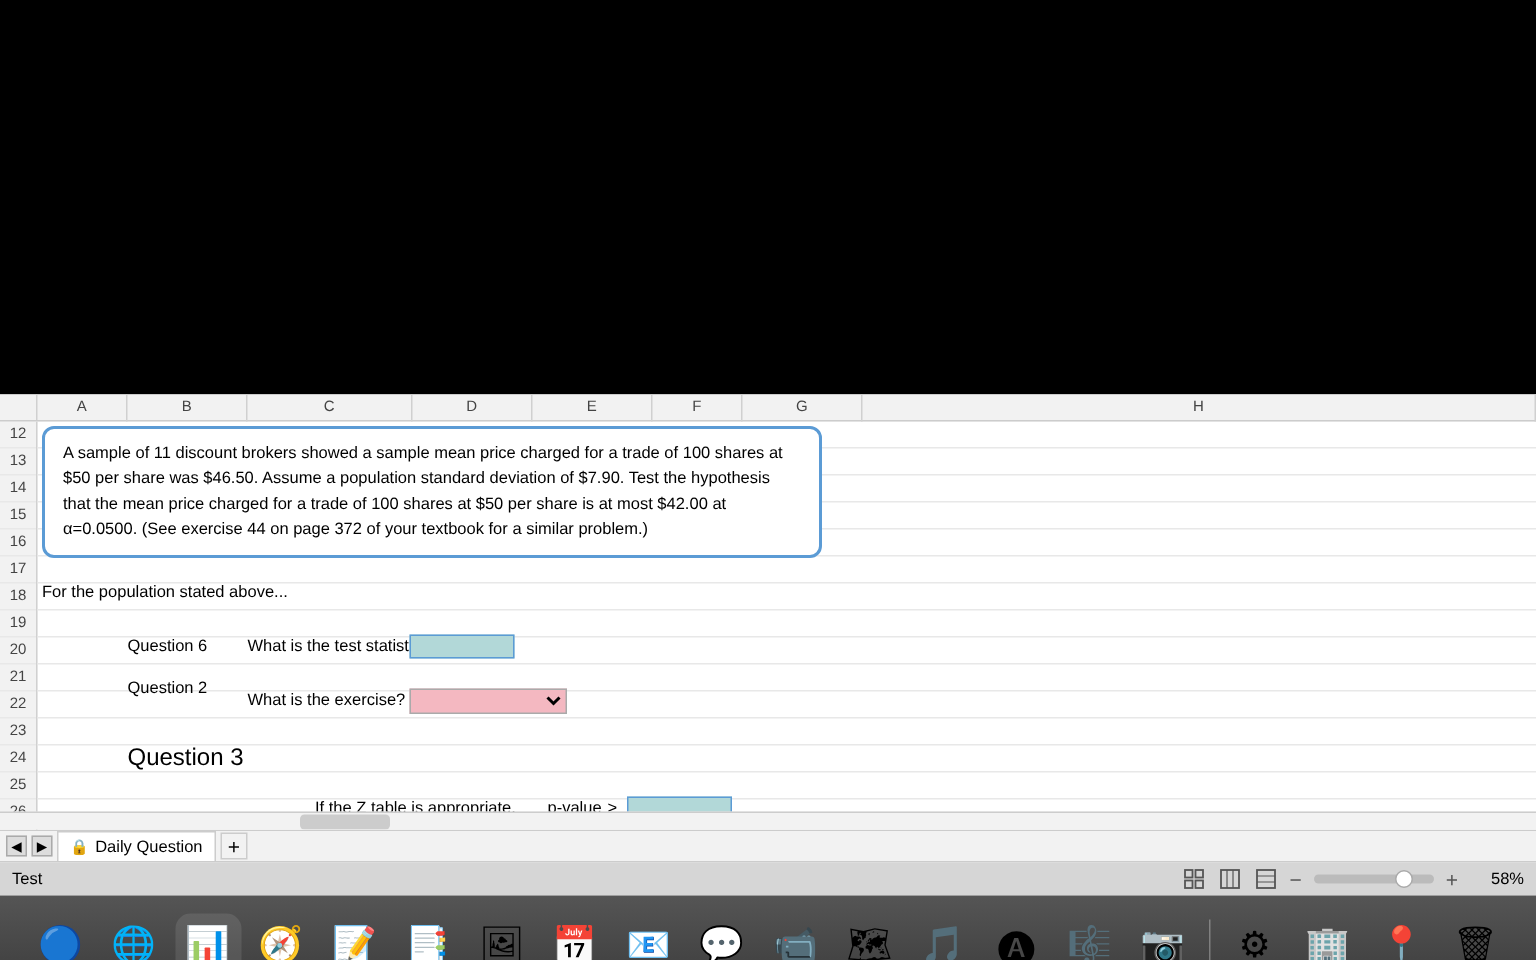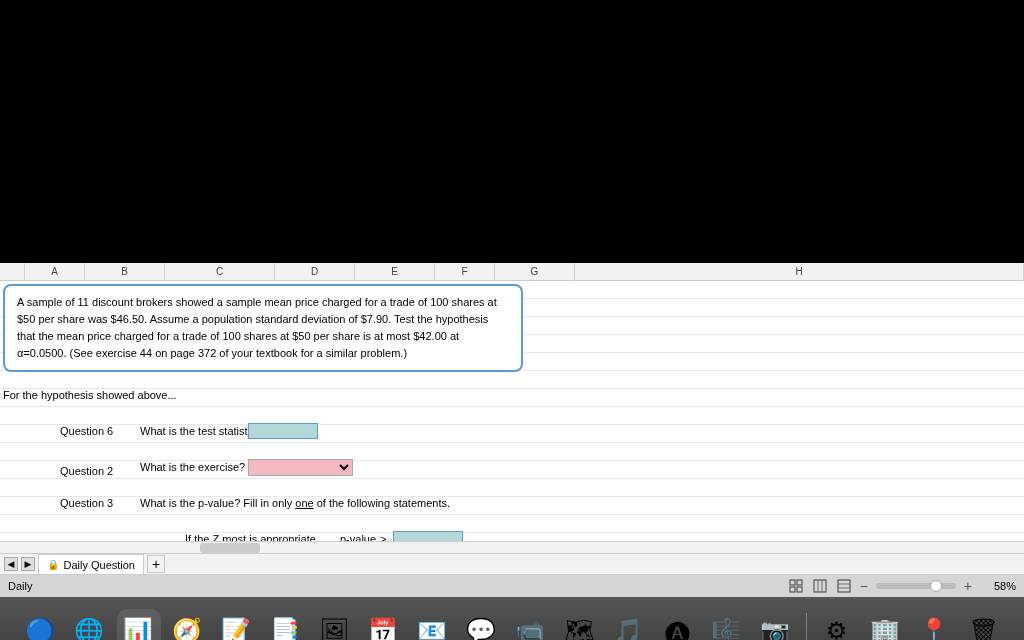--- a/index.html
+++ b/index.html
@@ -20,20 +20,39 @@
     <div style="width:110px;height:18px;line-height:18px;text-align:center;font-size:10px;color:#444;border-right:1px solid #d0d0d0;">C</div>
     <div style="width:80px;height:18px;line-height:18px;text-align:center;font-size:10px;color:#444;border-right:1px solid #d0d0d0;">D</div>
     <div style="width:80px;height:18px;line-height:18px;text-align:center;font-size:10px;color:#444;border-right:1px solid #d0d0d0;">E</div>
     <div style="width:60px;height:18px;line-height:18px;text-align:center;font-size:10px;color:#444;border-right:1px solid #d0d0d0;">F</div>
     <div style="width:80px;height:18px;line-height:18px;text-align:center;font-size:10px;color:#444;border-right:1px solid #d0d0d0;">G</div>
     <div style="flex:1;height:18px;line-height:18px;text-align:center;font-size:10px;color:#444;border-right:1px solid #d0d0d0;">H</div>
   </div>
 
   <div style="display:flex;position:relative;">
 
+    <div style="width:25px;flex-shrink:0;background:#f2f2f2;border-right:1px solid #d0d0d0;">
+      <div style="height:18px;line-height:18px;text-align:center;font-size:10px;color:#444;border-bottom:1px solid #e8e8e8;">12</div>
+      <div style="height:18px;line-height:18px;text-align:center;font-size:10px;color:#444;border-bottom:1px solid #e8e8e8;">13</div>
+      <div style="height:18px;line-height:18px;text-align:center;font-size:10px;color:#444;border-bottom:1px solid #e8e8e8;">14</div>
+      <div style="height:18px;line-height:18px;text-align:center;font-size:10px;color:#444;border-bottom:1px solid #e8e8e8;">15</div>
+      <div style="height:18px;line-height:18px;text-align:center;font-size:10px;color:#444;border-bottom:1px solid #e8e8e8;">16</div>
+      <div style="height:18px;line-height:18px;text-align:center;font-size:10px;color:#444;border-bottom:1px solid #e8e8e8;">17</div>
+      <div style="height:18px;line-height:18px;text-align:center;font-size:10px;color:#444;border-bottom:1px solid #e8e8e8;">18</div>
+      <div style="height:18px;line-height:18px;text-align:center;font-size:10px;color:#444;border-bottom:1px solid #e8e8e8;">19</div>
+      <div style="height:18px;line-height:18px;text-align:center;font-size:10px;color:#444;border-bottom:1px solid #e8e8e8;">20</div>
+      <div style="height:18px;line-height:18px;text-align:center;font-size:10px;color:#444;border-bottom:1px solid #e8e8e8;">21</div>
+      <div style="height:18px;line-height:18px;text-align:center;font-size:10px;color:#444;border-bottom:1px solid #e8e8e8;">22</div>
+      <div style="height:18px;line-height:18px;text-align:center;font-size:10px;color:#444;border-bottom:1px solid #e8e8e8;">23</div>
+      <div style="height:18px;line-height:18px;text-align:center;font-size:10px;color:#444;border-bottom:1px solid #e8e8e8;">24</div>
+      <div style="height:18px;line-height:18px;text-align:center;font-size:10px;color:#444;border-bottom:1px solid #e8e8e8;">25</div>
+      <div style="height:18px;line-height:18px;text-align:center;font-size:10px;color:#444;border-bottom:1px solid #e8e8e8;">26</div>
+      <div style="height:18px;line-height:18px;text-align:center;font-size:10px;color:#444;border-bottom:1px solid #e8e8e8;">27</div>
+
+    </div>
 
     <div style="flex:1;position:relative;">
 
       <div style="height:18px;border-bottom:1px solid #e8e8e8;"></div>
       <div style="height:18px;border-bottom:1px solid #e8e8e8;"></div>
       <div style="height:18px;border-bottom:1px solid #e8e8e8;"></div>
       <div style="height:18px;border-bottom:1px solid #e8e8e8;"></div>
       <div style="height:18px;border-bottom:1px solid #e8e8e8;"></div>
       <div style="height:18px;border-bottom:1px solid #e8e8e8;"></div>
       <div style="height:18px;border-bottom:1px solid #e8e8e8;"></div>
@@ -44,34 +63,33 @@
       <div style="height:18px;border-bottom:1px solid #e8e8e8;"></div>
       <div style="height:18px;border-bottom:1px solid #e8e8e8;"></div>
       <div style="height:18px;border-bottom:1px solid #e8e8e8;"></div>
       <div style="height:18px;border-bottom:1px solid #e8e8e8;"></div>
       <div style="height:18px;border-bottom:1px solid #e8e8e8;"></div>
 
       <div style="position:absolute;top:3px;left:3px;width:520px;border:2px solid #5b9bd5;border-radius:8px;padding:8px 12px;font-size:11px;line-height:1.55;color:#000;background:#fff;z-index:10;">
         <span>A sample of 11 discount brokers showed a sample mean price charged for a trade of 100 shares at $50 per share was $46.50. Assume a population standard deviation of $7.90.  Test the hypothesis that the mean price charged for a trade of 100 shares at $50 per share is at most $42.00 at α=0.0500. (See exercise 44 on page 372 of your textbook for a similar problem.)</span>
       </div>
 
-      <div style="position:absolute;top:108px;left:3px;font-size:11px;color:#000;">For the hypothesis showed above...</div>
+      <div style="position:absolute;top:108px;left:3px;font-size:11px;color:#000;">For the population stated above...</div>
 
       <div style="position:absolute;top:144px;left:60px;font-size:11px;color:#000;">Question 6</div>
       <div style="position:absolute;top:144px;left:140px;font-size:11px;color:#000;">What is the test statistic?</div>
       <input type="text" style="position: absolute; top: 142px; left: 248px; width: 70px; height: 16px; background: rgb(178, 216, 216); border: 1px solid rgb(91, 155, 213); font-size: 11px;">
 
-      <div style="position:absolute;top:184px;left:60px;font-size:11px;color:#000;">Question 2</div>
+      <div style="position:absolute;top:172px;left:60px;font-size:11px;color:#000;">Question 2</div>
       <div style="position:absolute;top:180px;left:140px;font-size:11px;color:#000;">What is the exercise?</div>
       <select style="position:absolute;top:178px;left:248px;width:105px;height:17px;background:#f4b8c1;border:1px solid #aaa;font-size:11px;"></select>
 
-      <div style="position:absolute;top:216px;left:60px;font-size:11px;color:#000;">Question 3</div>
-      <div style="position:absolute;top:216px;left:140px;font-size:11px;color:#000;">What is the p-value? Fill in only <span style="text-decoration:underline;">one</span> of the following statements.</div>
+      <div style="position:absolute;top:216px;left:60px;font-size:16px;color:#000;">Question 3</div>
 
-      <div style="position:absolute;top:252px;left:185px;font-size:11px;color:#000;">If the Z most is appropriate,</div>
+      <div style="position:absolute;top:252px;left:185px;font-size:11px;color:#000;">If the Z table is appropriate,</div>
       <div style="position:absolute;top:252px;left:340px;font-size:11px;color:#000;">p-value</div>
       <div style="position:absolute;top:252px;left:380px;font-size:11px;color:#000;">&gt;</div>
       <input type="text" style="position: absolute; top: 250px; left: 393px; width: 70px; height: 16px; background: rgb(178, 216, 216); border: 1px solid rgb(91, 155, 213); font-size: 11px;">
 
     </div>
   </div>
 
   <div style="position:absolute;bottom:0;left:0;width:100%;height:12px;background:#f2f2f2;border-top:1px solid #ccc;">
     <div style="width:60px;height:10px;background:#ccc;border-radius:3px;margin-left:200px;margin-top:1px;cursor:pointer;"></div>
   </div>
@@ -81,21 +99,21 @@
   <div style="width:14px;height:14px;background:#ddd;border:1px solid #aaa;display:flex;align-items:center;justify-content:center;font-size:9px;cursor:pointer;">◀</div>
   <div style="width:14px;height:14px;background:#ddd;border:1px solid #aaa;display:flex;align-items:center;justify-content:center;font-size:9px;cursor:pointer;">▶</div>
   <div style="display:inline-flex;align-items:center;background:#fff;border:1px solid #ccc;border-bottom:none;padding:2px 8px;font-size:11px;cursor:pointer;height:20px;">
     <span style="margin-right:4px;font-size:10px;">🔒</span>
     <span>Daily Question</span>
   </div>
   <div style="width:18px;height:18px;border:1px solid #ccc;background:#f2f2f2;display:flex;align-items:center;justify-content:center;font-size:14px;cursor:pointer;line-height:1;">+</div>
 </div>
 
 <div style="width:1024px;height:22px;background:#d6d6d6;display:flex;align-items:center;justify-content:space-between;padding:0 8px;">
-  <span style="font-size:11px;color:#000;">Daily</span>
+  <span style="font-size:11px;color:#000;">Test</span>
   <div style="display:flex;align-items:center;gap:8px;">
     <div style="width:16px;height:16px;display:flex;align-items:center;justify-content:center;cursor:pointer;">
       <svg width="14" height="14" viewBox="0 0 14 14">
           <rect x="1" y="1" width="5" height="5" fill="none" stroke="#555" stroke-width="1.2"></rect>
           <rect x="8" y="1" width="5" height="5" fill="none" stroke="#555" stroke-width="1.2"></rect>
           <rect x="1" y="8" width="5" height="5" fill="none" stroke="#555" stroke-width="1.2"></rect>
           <rect x="8" y="8" width="5" height="5" fill="none" stroke="#555" stroke-width="1.2"></rect>
         </svg>
     </div>
     <div style="width:16px;height:16px;display:flex;align-items:center;justify-content:center;cursor:pointer;">

